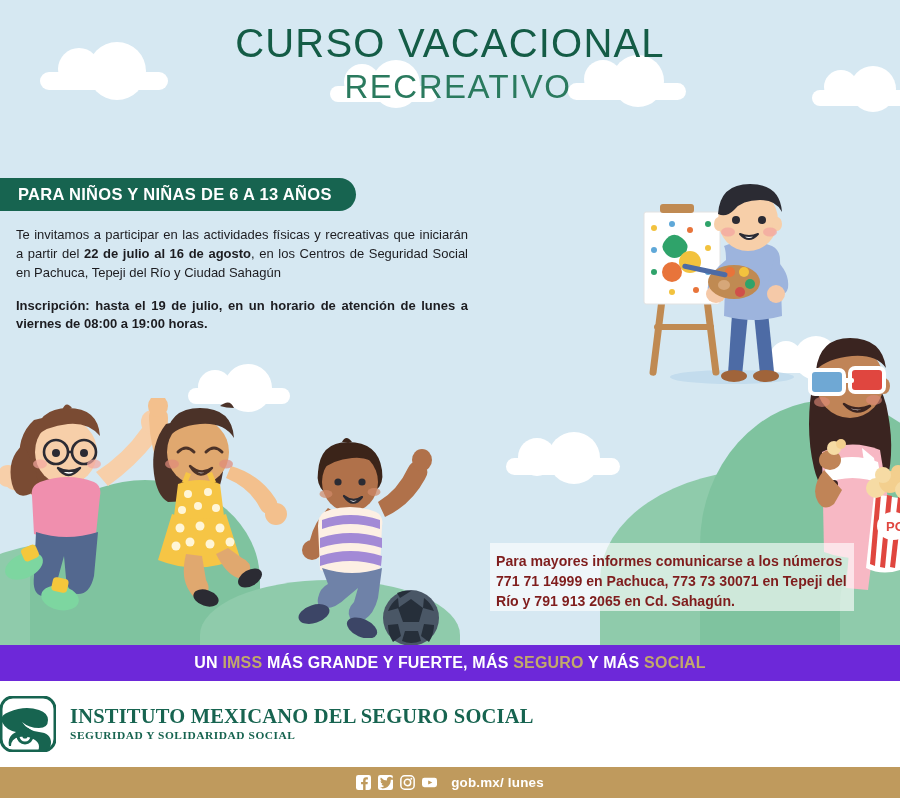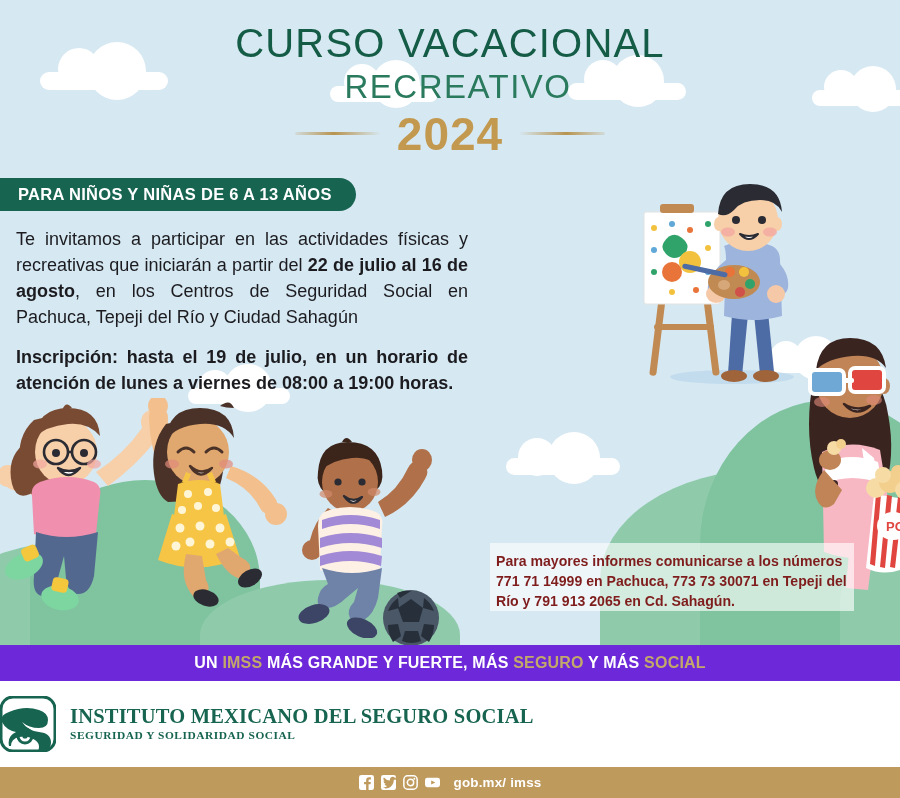--- a/index.html
+++ b/index.html
@@ -62,21 +62,21 @@
     height:33px;padding:0 24px 0 18px;
     display:flex;align-items:center;
     background:#176450;
     border-radius:0 18px 18px 0;
     color:#ffffff;font-size:16.5px;font-weight:800;letter-spacing:.3px;
   }
 
   
   .body-copy{
     position:absolute;left:16px;top:226px;width:452px;
-    color:#1c1c20;font-size:18px;line-height:1.45;
+    color:#1c1c20;font-size:13px;line-height:1.45;
     text-align:justify;
   }
   .body-copy p{margin:0;}
   .body-copy p + p{margin-top:14px;}
   .body-copy b{font-weight:700;}
 
   
   .contact{
     position:absolute;left:490px;top:543px;width:352px;
     background:rgba(255,255,255,.62);
@@ -175,25 +175,20 @@
   <div class="hill" style="left:-60px;top:540px;width:300px;height:140px;"></div>
   <div class="hill-dk" style="left:30px;top:480px;width:230px;height:200px;"></div>
   <div class="hill" style="left:200px;top:580px;width:260px;height:110px;"></div>
   <div class="hill" style="left:600px;top:470px;width:330px;height:220px;"></div>
   <div class="hill-dk" style="left:700px;top:400px;width:260px;height:290px;"></div>
   <div class="hill" style="left:840px;top:520px;width:160px;height:170px;"></div>
 
   <div class="title-wrap">
     <div class="t1">CURSO VACACIONAL</div>
     <div class="t2">RECREATIVO</div>
-    <div class="year-row">
-      <span class="yline rev"></span>
-      <span class="t3">2024</span>
-      <span class="yline"></span>
-    </div>
   </div>
 
   <div class="badge">
     <span>PARA NIÑOS Y NIÑAS DE 6 A 13 AÑOS</span>
   </div>
 
   <div class="body-copy">
     <p><span>Te invitamos a participar en las actividades físicas y recreativas que iniciarán a partir del </span><b>22 de julio al 16 de agosto</b><span>, en los Centros de Seguridad Social en Pachuca, Tepeji del Río y Ciudad Sahagún</span></p>
     <p><b>Inscripción: hasta el 19 de julio, en un horario de atención de lunes a viernes de 08:00 a 19:00 horas.</b></p>
   </div>
@@ -459,16 +454,16 @@
     </svg>
     <svg class="sico" viewBox="0 0 16 16">
       <rect x="0.9" y="0.9" width="14.2" height="14.2" rx="4" fill="none" stroke="#ffffff" stroke-width="1.6"></rect>
       <circle cx="8" cy="8" r="3.4" fill="none" stroke="#ffffff" stroke-width="1.6"></circle>
       <circle cx="12.1" cy="3.9" r="1.05" fill="#ffffff"></circle>
     </svg>
     <svg class="sico" viewBox="0 0 16 16">
       <rect x="0" y="3" width="16" height="10" rx="2.6" fill="#ffffff"></rect>
       <path d="M6.6 5.8l4.4 2.2-4.4 2.2z" fill="#bf9a5d"></path>
     </svg>
-    <span class="url">gob.mx/ imss</span>
+    <span class="url">gob.mx/ lunes</span>
   </div>
 
 </div>
 
 </body></html>

